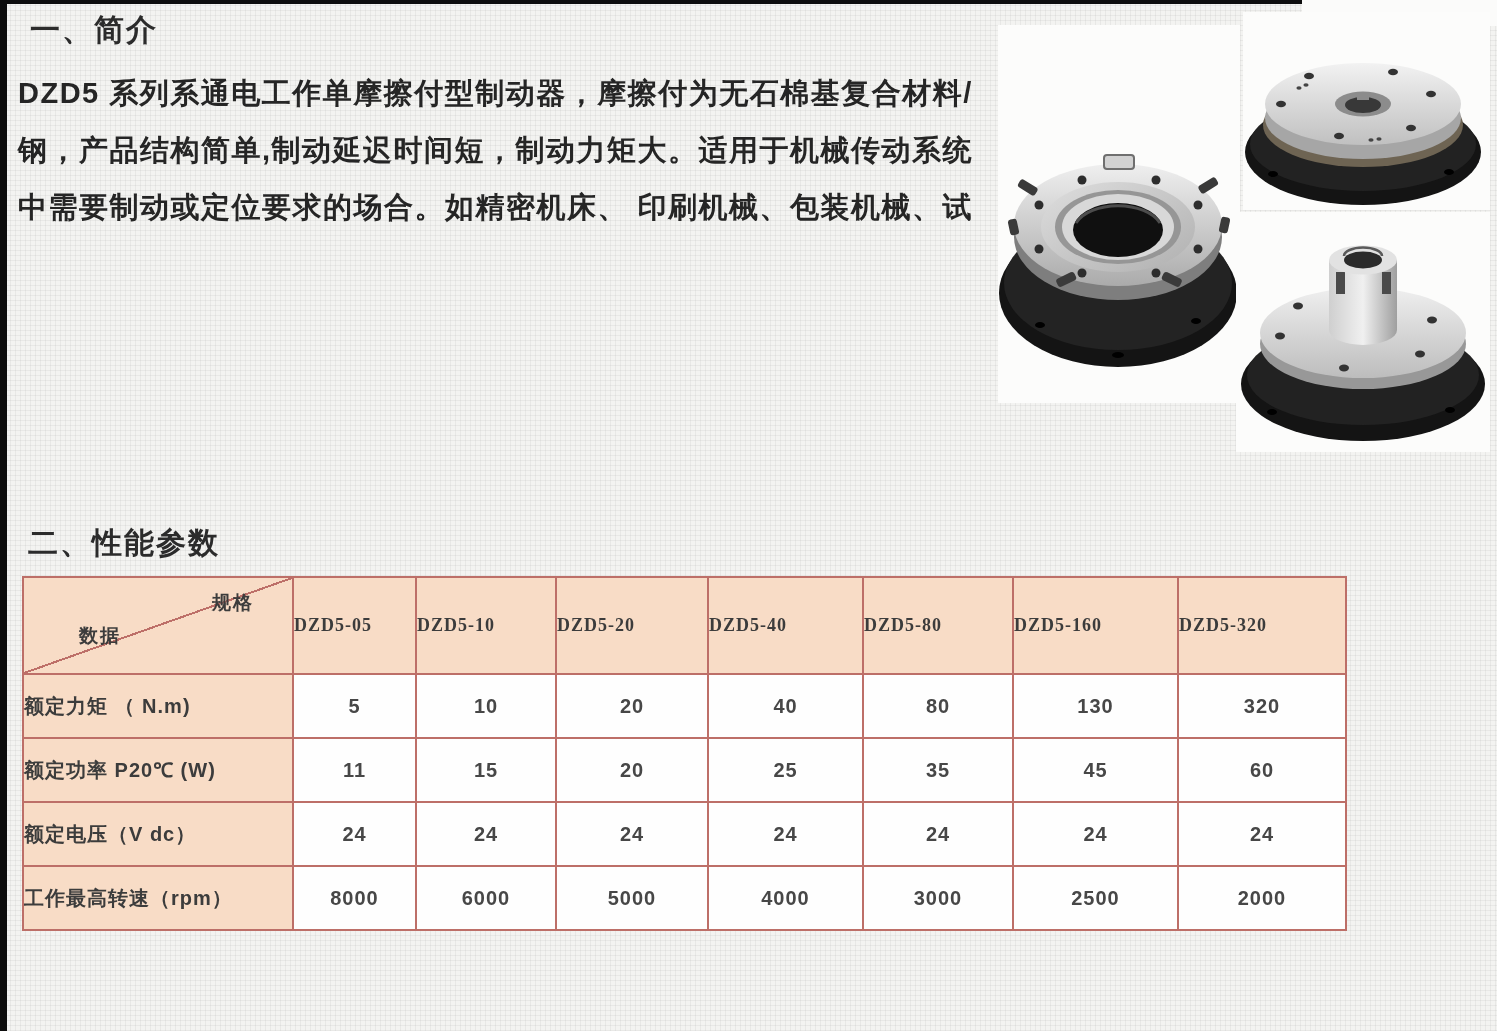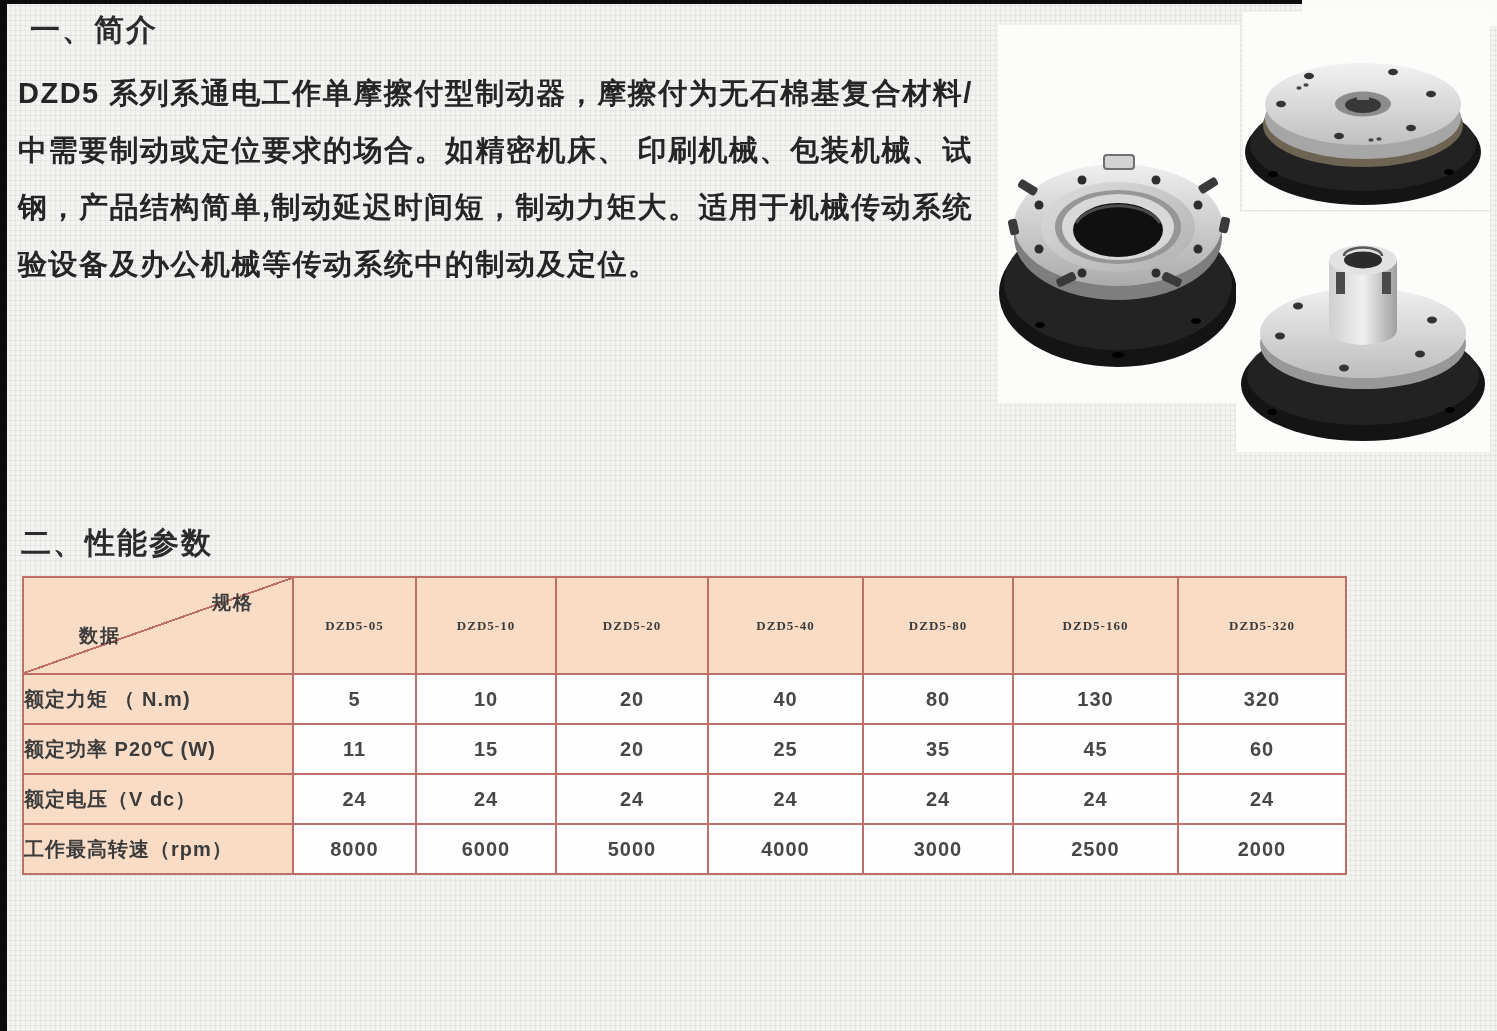--- a/index.html
+++ b/index.html
@@ -18,21 +18,21 @@
   .edge-left{position:absolute;left:0;top:0;width:7px;height:1031px;background:#0d0d0d;}
   .edge-top{position:absolute;left:0;top:0;width:1302px;height:4px;background:#0d0d0d;}
   .patch-tr{position:absolute;left:1302px;top:0;width:195px;height:26px;background:#fbfbfa;}
 
   .sec-title{
     position:absolute;left:30px;
     font-size:30px;font-weight:700;color:#2b2b2b;letter-spacing:2px;
     white-space:nowrap;
   }
   #title1{top:10px;}
-  #title2{top:523px;left:21px;text-align:right;}
+  #title2{top:523px;left:28px;text-align:right;}
 
   .intro{
     position:absolute;left:18px;top:65px;width:985px;
     font-size:29px;font-weight:700;line-height:57px;letter-spacing:1.5px;
     color:#252525;
   }
   .intro .line{white-space:nowrap;height:57px;}
 
   .photo{
     position:absolute;background:#fcfcfb;
@@ -45,26 +45,26 @@
   table.params{
     position:absolute;left:22px;top:576px;
     width:1323px;border-collapse:collapse;table-layout:fixed;
     background:#fff;
   }
   table.params th, table.params td{
     border:2px solid #bd6f68;
     padding:0;
   }
   table.params thead tr{height:97px;}
-  table.params tbody tr{height:50px;}
+  table.params tbody tr{height:64px;}
   th.model{
     background:#f8dcc6;
     font-family:"Liberation Serif", serif;
-    font-size:13px;font-weight:600;color:#3c3c3c;letter-spacing:1px;
-    text-align:center;
+    font-size:18px;font-weight:600;color:#3c3c3c;letter-spacing:1px;
+    text-align:left;
     margin-left:45px;
   }
   th.corner{
     background:
       linear-gradient(to bottom right,
         rgba(0,0,0,0) calc(50% - 1px),
         #bd6f68 calc(50% - 1px),
         #bd6f68 calc(50% + 1px),
         rgba(0,0,0,0) calc(50% + 1px)),
       #f8dcc6;
@@ -90,23 +90,22 @@
 <div class="page">
 
   <div class="edge-left"></div>
   <div class="edge-top"></div>
   <div class="patch-tr"></div>
 
   <div class="sec-title" id="title1">一、简介</div>
 
   <div class="intro">
     <div class="line">DZD5 系列系通电工作单摩擦付型制动器，摩擦付为无石棉基复合材料/</div>
+    <div class="line">钢，产品结构简单,制动延迟时间短，制动力矩大。适用于机械传动系统</div>
     <div class="line">中需要制动或定位要求的场合。如精密机床、 印刷机械、包装机械、试</div>
-    <div class="line">钢，产品结构简单,制动延迟时间短，制动力矩大。适用于机械传动系统</div>
-    <div class="line">验设备及办公机械等传动系统中的制动及定位。</div>
   </div>
 
   <div class="photo" id="photo-ring">
     <svg viewBox="0 0 242 378">
       <defs>
         <linearGradient id="silverA" x1="0" y1="0" x2="0" y2="1">
           <stop offset="0" stop-color="#efefef"></stop>
             <stop offset="1" stop-color="#ababab"></stop>
         </linearGradient>
         <linearGradient id="faceA" x1="0" y1="0" x2="1" y2="1">

